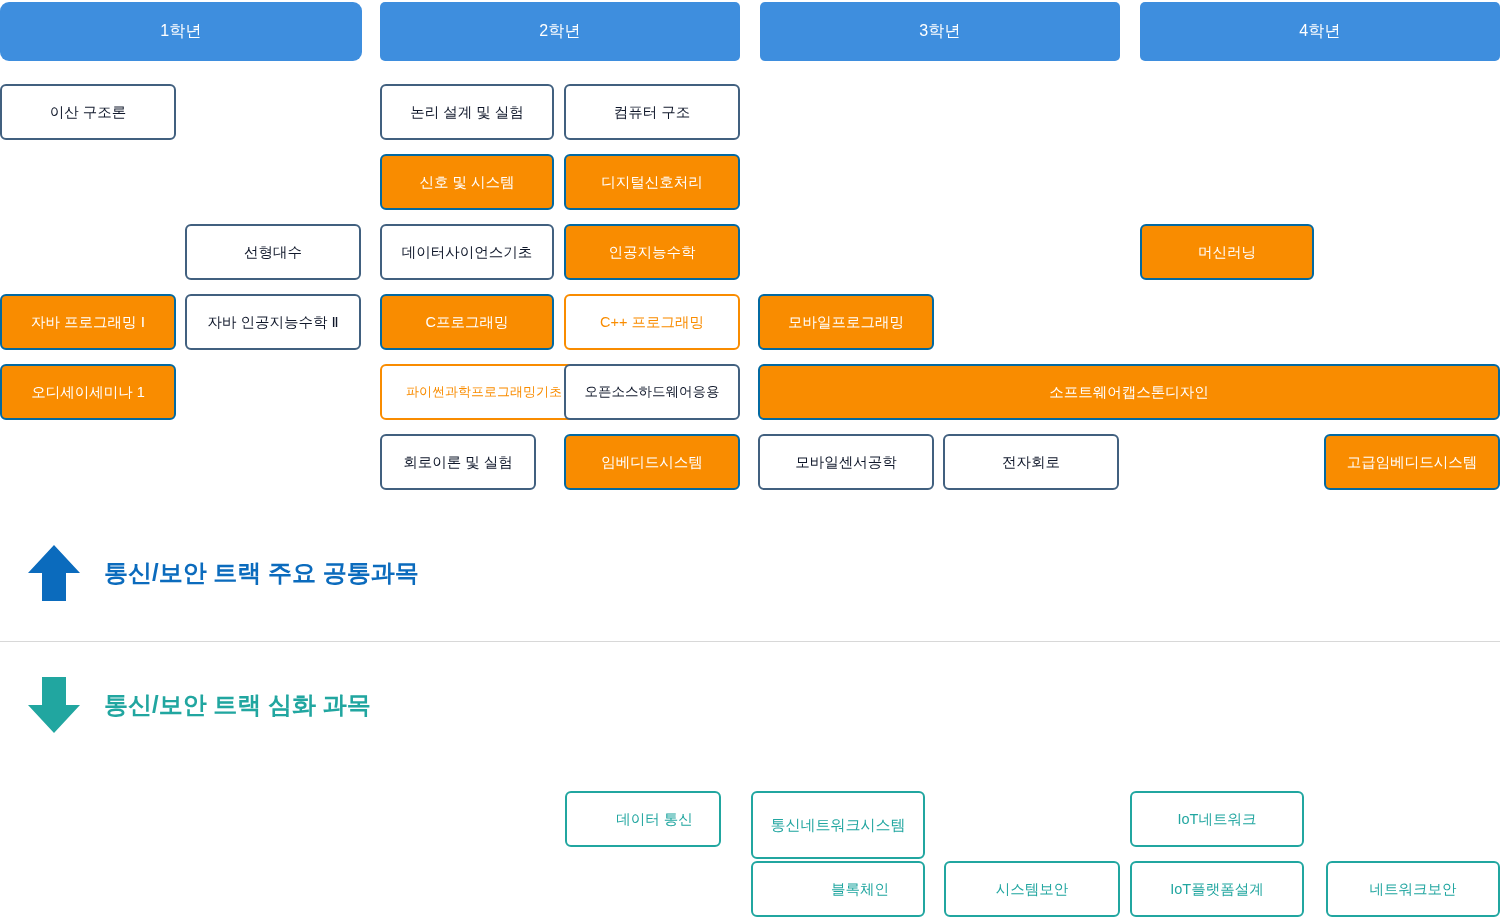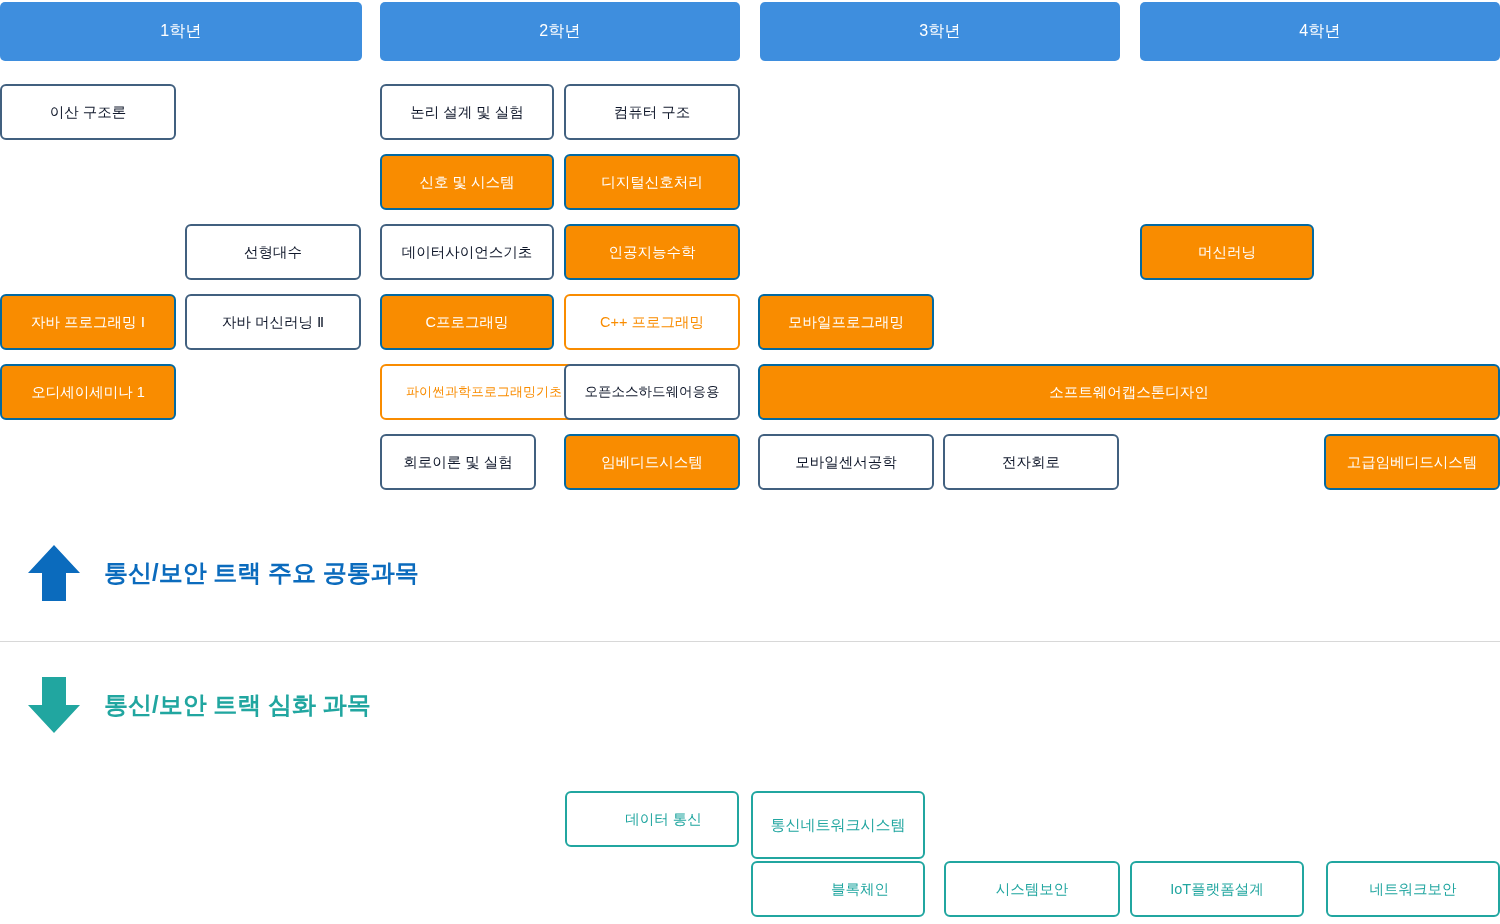--- a/index.html
+++ b/index.html
@@ -96,21 +96,21 @@
     width: 1500px;
     height: 1px;
     background: #d8d8d8;
   }
 </style>
 </head>
 <body>
 
 <div id="canvas">
 
-  <div class="year-tab" style="left:0px; top:2px; width:362px; height:59px;">
+  <div class="year-tab" style="left:0px; top:2px; width:362px; height:59px;border-radius:9px;">
     <span>1학년</span>
   </div>
   <div class="year-tab" style="left:380px; top:2px; width:360px; height:59px;">
     <span>2학년</span>
   </div>
   <div class="year-tab" style="left:760px; top:2px; width:360px; height:59px;">
     <span>3학년</span>
   </div>
   <div class="year-tab" style="left:1140px; top:2px; width:360px; height:59px;">
     <span>4학년</span>
@@ -143,21 +143,21 @@
     <span>인공지능수학</span>
   </div>
   <div class="course c-solid-orange" style="left:1140px; top:224px; width:174px; height:56px;">
     <span>머신러닝</span>
   </div>
 
   <div class="course c-solid-orange" style="left:0px; top:294px; width:176px; height:56px;">
     <span>자바 프로그래밍 Ⅰ</span>
   </div>
   <div class="course c-outline-blue" style="left:185px; top:294px; width:176px; height:56px;">
-    <span>자바 머신러닝 Ⅱ</span>
+    <span>자바 인공지능수학 Ⅱ</span>
   </div>
   <div class="course c-solid-orange" style="left:380px; top:294px; width:174px; height:56px;">
     <span>C프로그래밍</span>
   </div>
   <div class="course c-outline-orange" style="left:564px; top:294px; width:176px; height:56px;">
     <span>C++ 프로그래밍</span>
   </div>
   <div class="course c-solid-orange" style="left:758px; top:294px; width:176px; height:56px;">
     <span>모바일프로그래밍</span>
   </div>
@@ -204,26 +204,29 @@
 
   <div class="legend legend-deep" style="left:26px; top:675px;">
     <span style="margin-right:22px;">
       <svg class="arrow-svg" width="56" height="60" viewBox="0 0 56 60" aria-hidden="true">
         <polygon points="28,58 54,30 40,30 40,2 16,2 16,30 2,30" fill="#21a6a0"></polygon>
       </svg>
     </span>
     <span class="legend-label">통신/보안 트랙 심화 과목</span>
   </div>
 
-  <div class="course c-outline-teal" style="left:565px; top:791px; width:174px; height:56px;padding-left:27px;">
+  <div class="course c-outline-teal" style="left:565px; top:791px; width:156px; height:56px;padding-left:27px;">
     <span>데이터 통신</span>
   </div>
   <div class="course c-outline-teal" style="left:751px; top:791px; width:174px; height:68px; font-size:15px;">
     <span>통신네트워크시스템</span>
   </div>
+  <div class="course c-outline-teal" style="left:1130px; top:791px; width:174px; height:56px;">
+    <span>IoT네트워크</span>
+  </div>
 
   <div class="course c-outline-teal" style="left:751px; top:861px; width:174px; height:56px;padding-left:48px;">
     <span>블록체인</span>
   </div>
   <div class="course c-outline-teal" style="left:944px; top:861px; width:176px; height:56px;">
     <span>시스템보안</span>
   </div>
   <div class="course c-outline-teal" style="left:1130px; top:861px; width:174px; height:56px;">
     <span>IoT플랫폼설계</span>
   </div>

